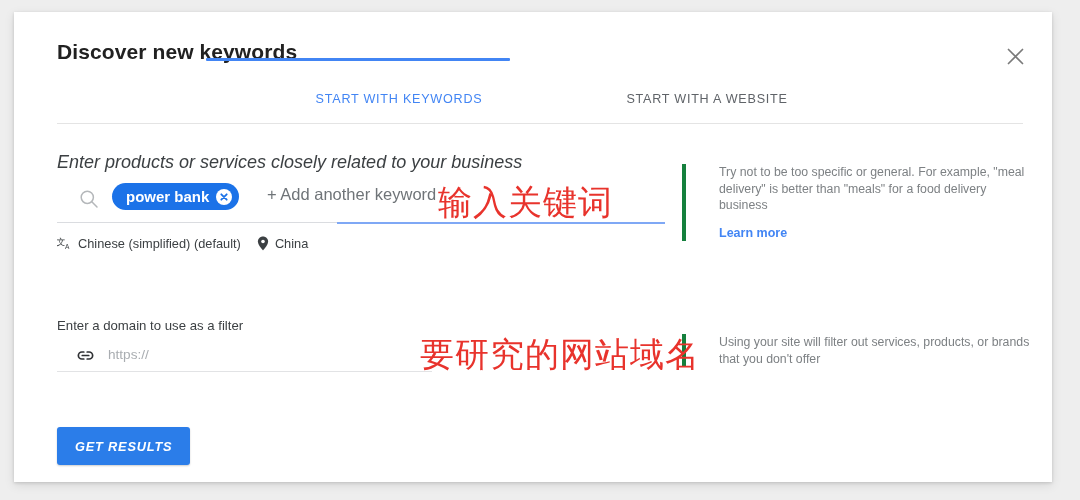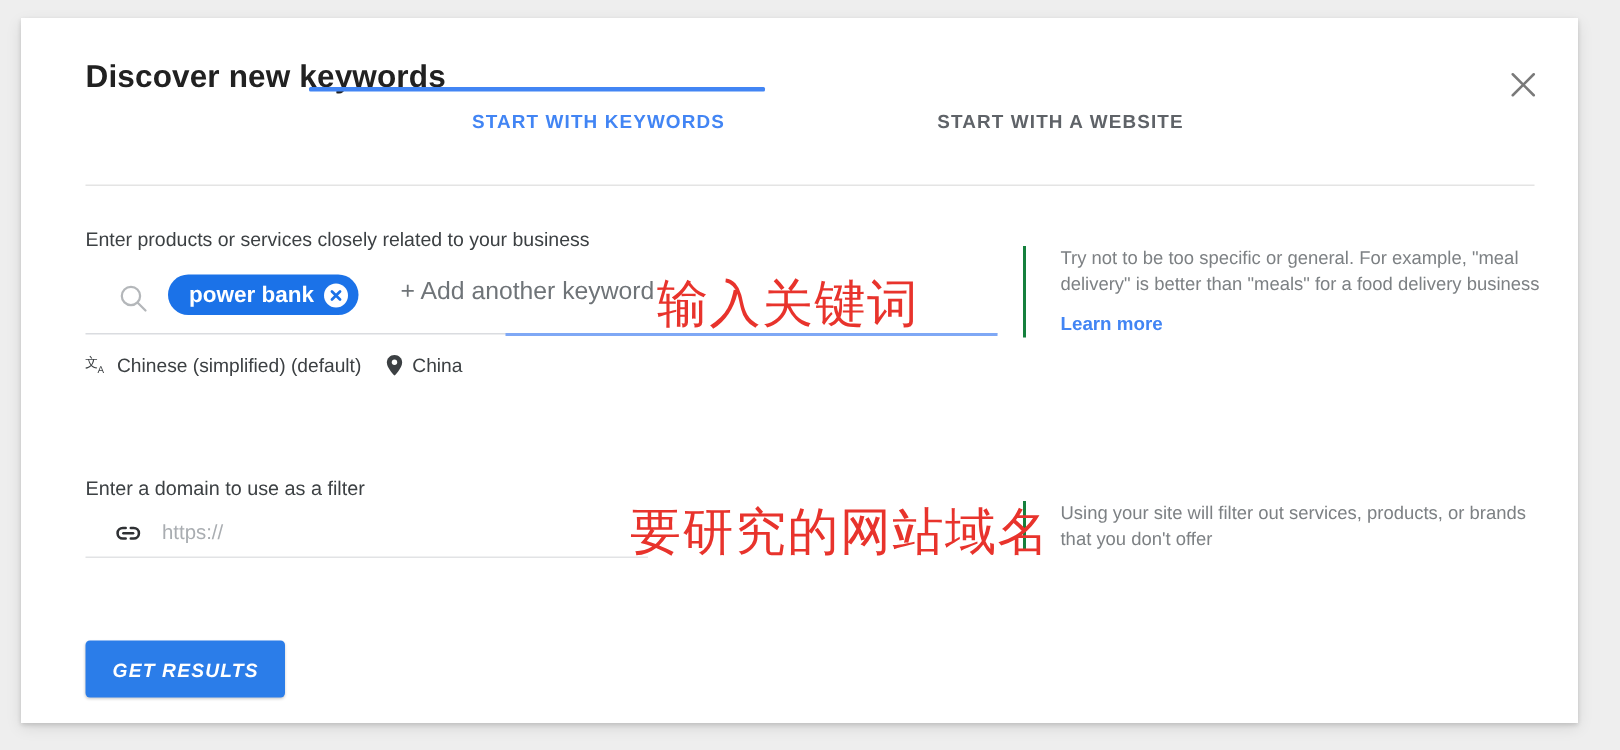--- a/index.html
+++ b/index.html
@@ -65,23 +65,24 @@
     width: 966px;
     height: 50px;
     border-bottom: 1px solid #e4e4e4;
     box-sizing: border-box;
   }
   .tab {
     position: absolute;
     top: 0;
     height: 49px;
     display: flex;
+    align-items: center;
     justify-content: center;
     font-size: 12.6px;
-    font-weight: bold;
+    font-weight: normal;
     letter-spacing: 0.75px;
     color: #5f6368;
     cursor: pointer;
     white-space: nowrap;
   }
   .tab.tab-keywords {
     left: 188px;
     width: 308px;
     color: #4285f4;
   }
@@ -97,23 +98,24 @@
     height: 3px;
     background: #4285f4;
     border-radius: 1px;
   }
 
   
   .kw-label {
     position: absolute;
     left: 43px;
     top: 140px;
-    font-size: 13px;
+    font-size: 18px;
     color: #3c4043;
     white-space: nowrap;
+    font-style: italic;
   }
 
   .kw-field {
     position: absolute;
     left: 43px;
     top: 163px;
     width: 608px;
     height: 48px;
     border-bottom: 1px solid #dadce0;
     box-sizing: border-box;
@@ -228,22 +230,22 @@
     font-family: "Liberation Sans", sans-serif;
     font-size: 13.6px;
     color: #3c4043;
     padding: 0;
   }
   .dom-input::placeholder { color: #a9adb1; }
 
   
   .help-block {
     position: absolute;
-    border-left: 2px solid #15803d;
-    padding-left: 23px;
+    border-left: 4px solid #15803d;
+    padding-left: 33px;
     box-sizing: border-box;
   }
   .help-kw { left: 668px; top: 152px; width: 350px; }
   .help-dom { left: 668px; top: 322px; width: 350px; }
   .help-text {
     font-size: 12.3px;
     line-height: 16.5px;
     color: #7d8184;
   }
   .learn-more {

